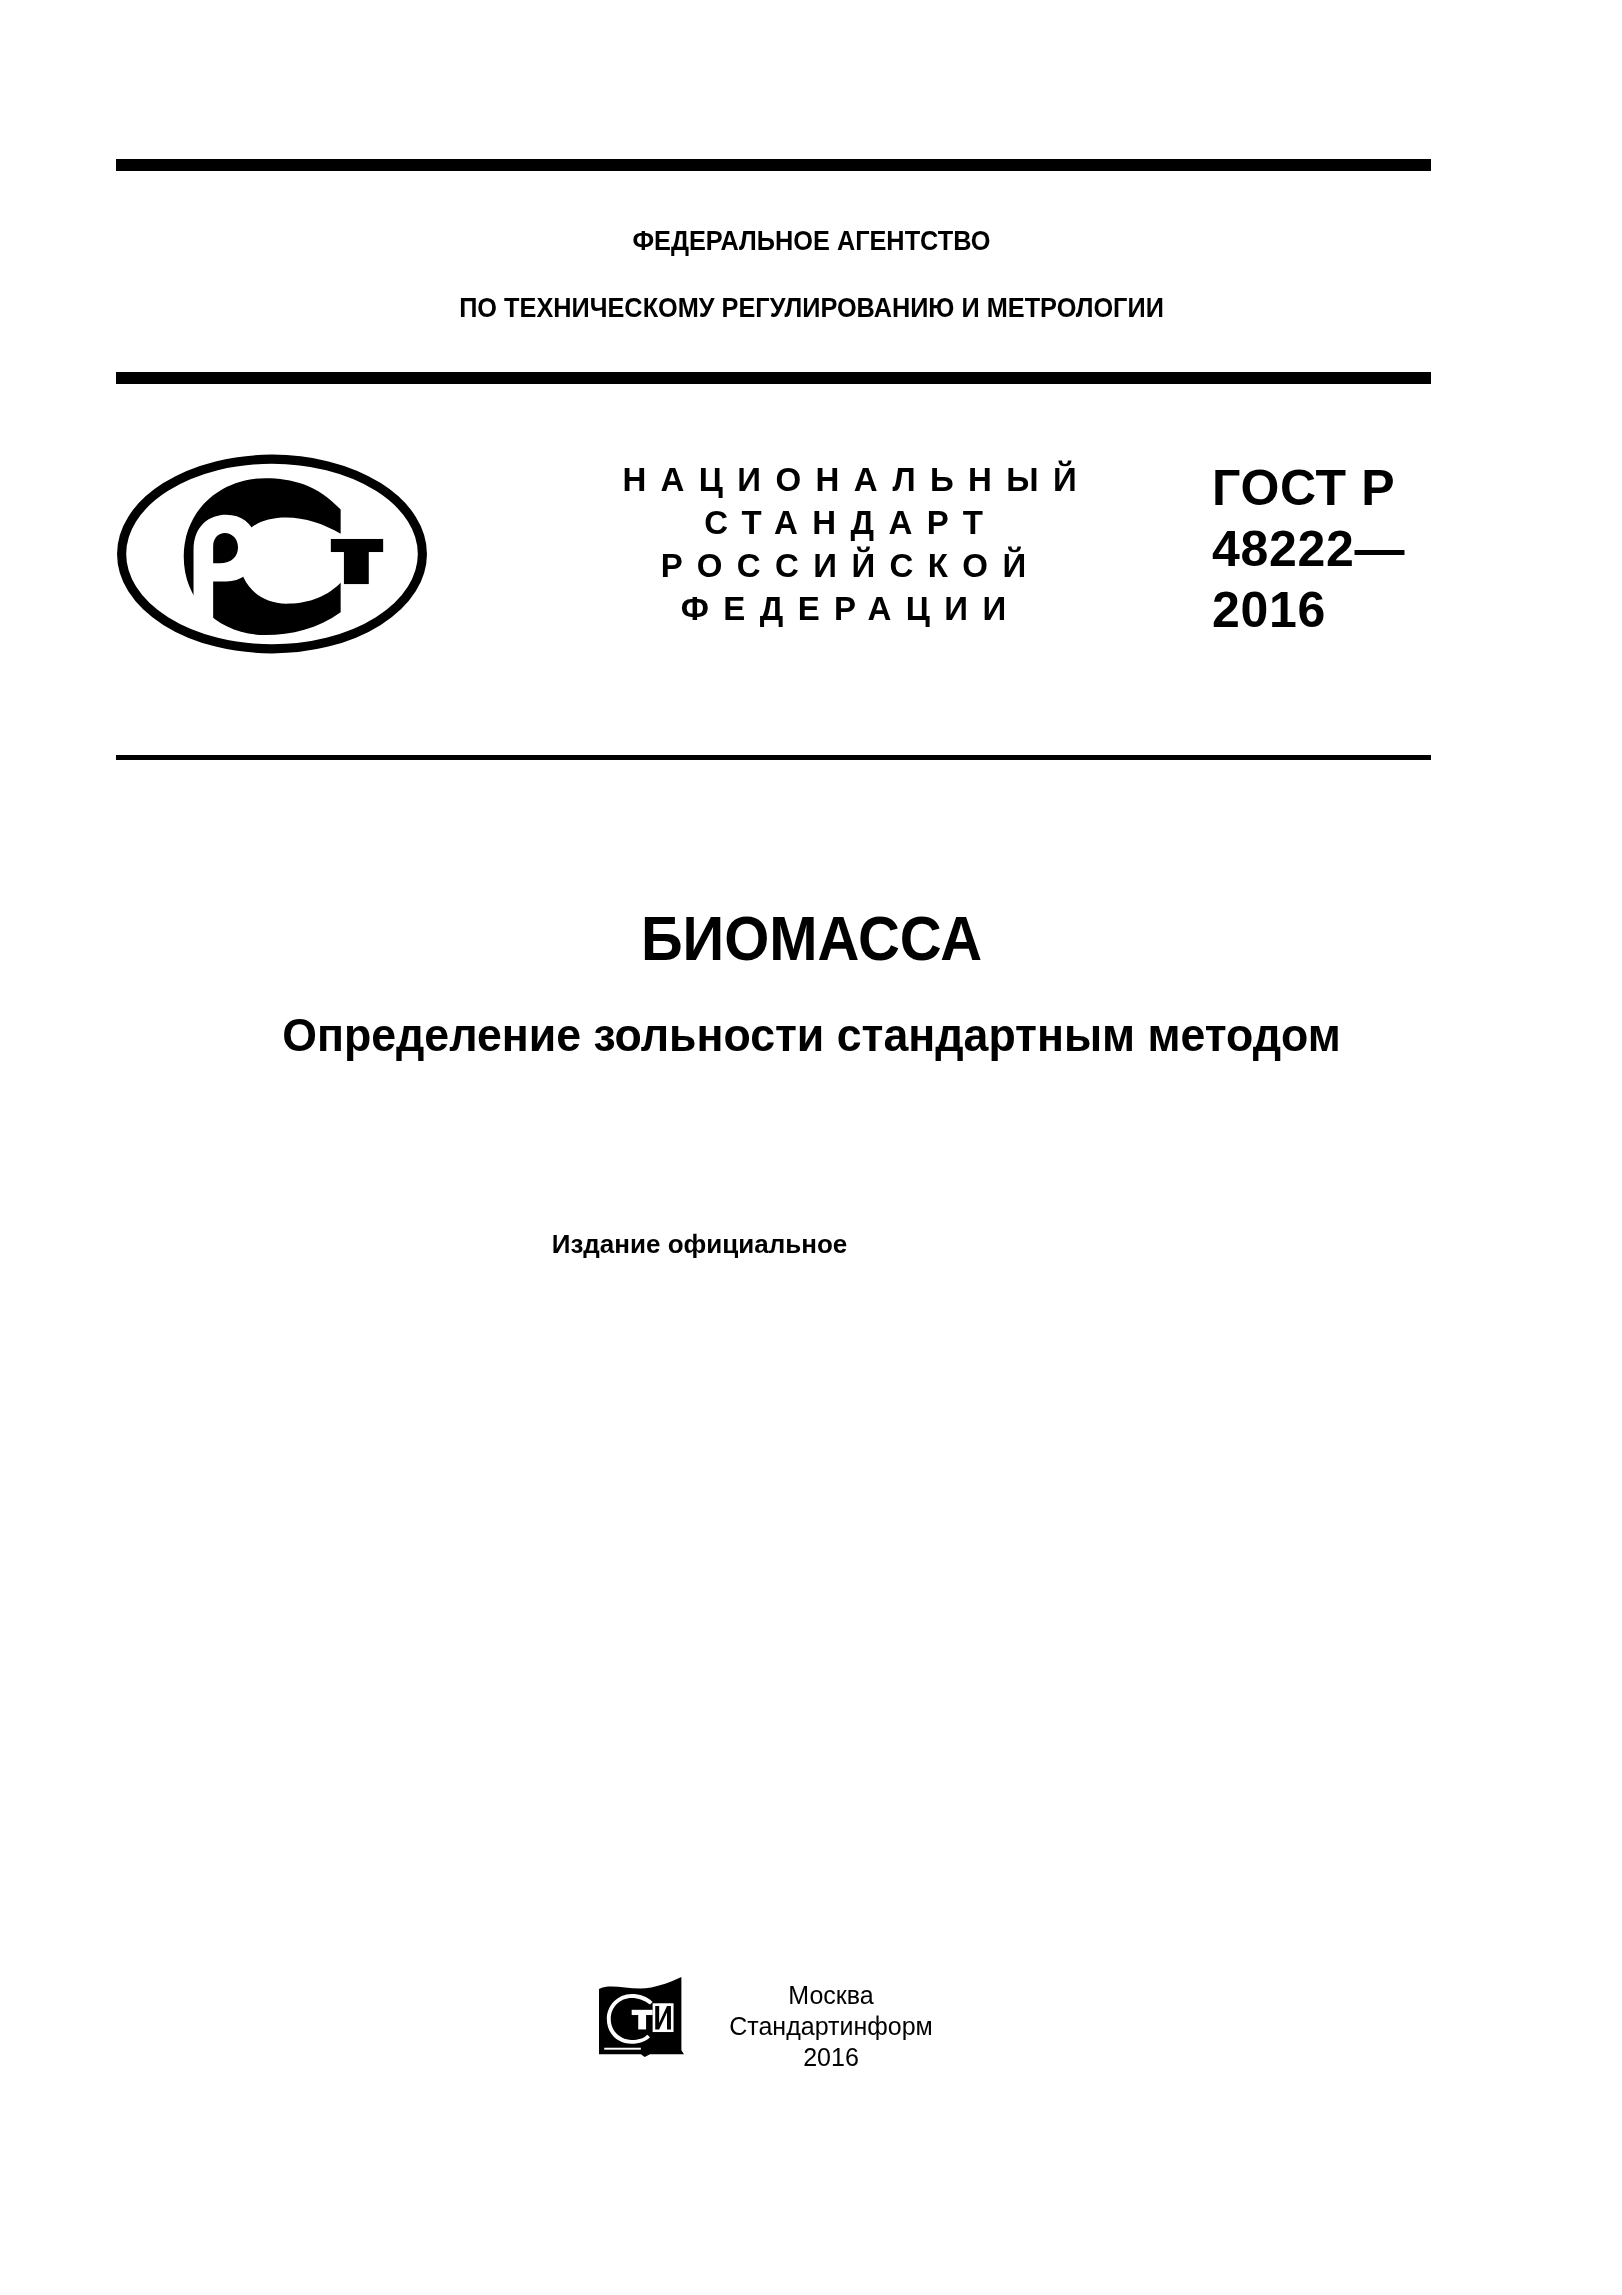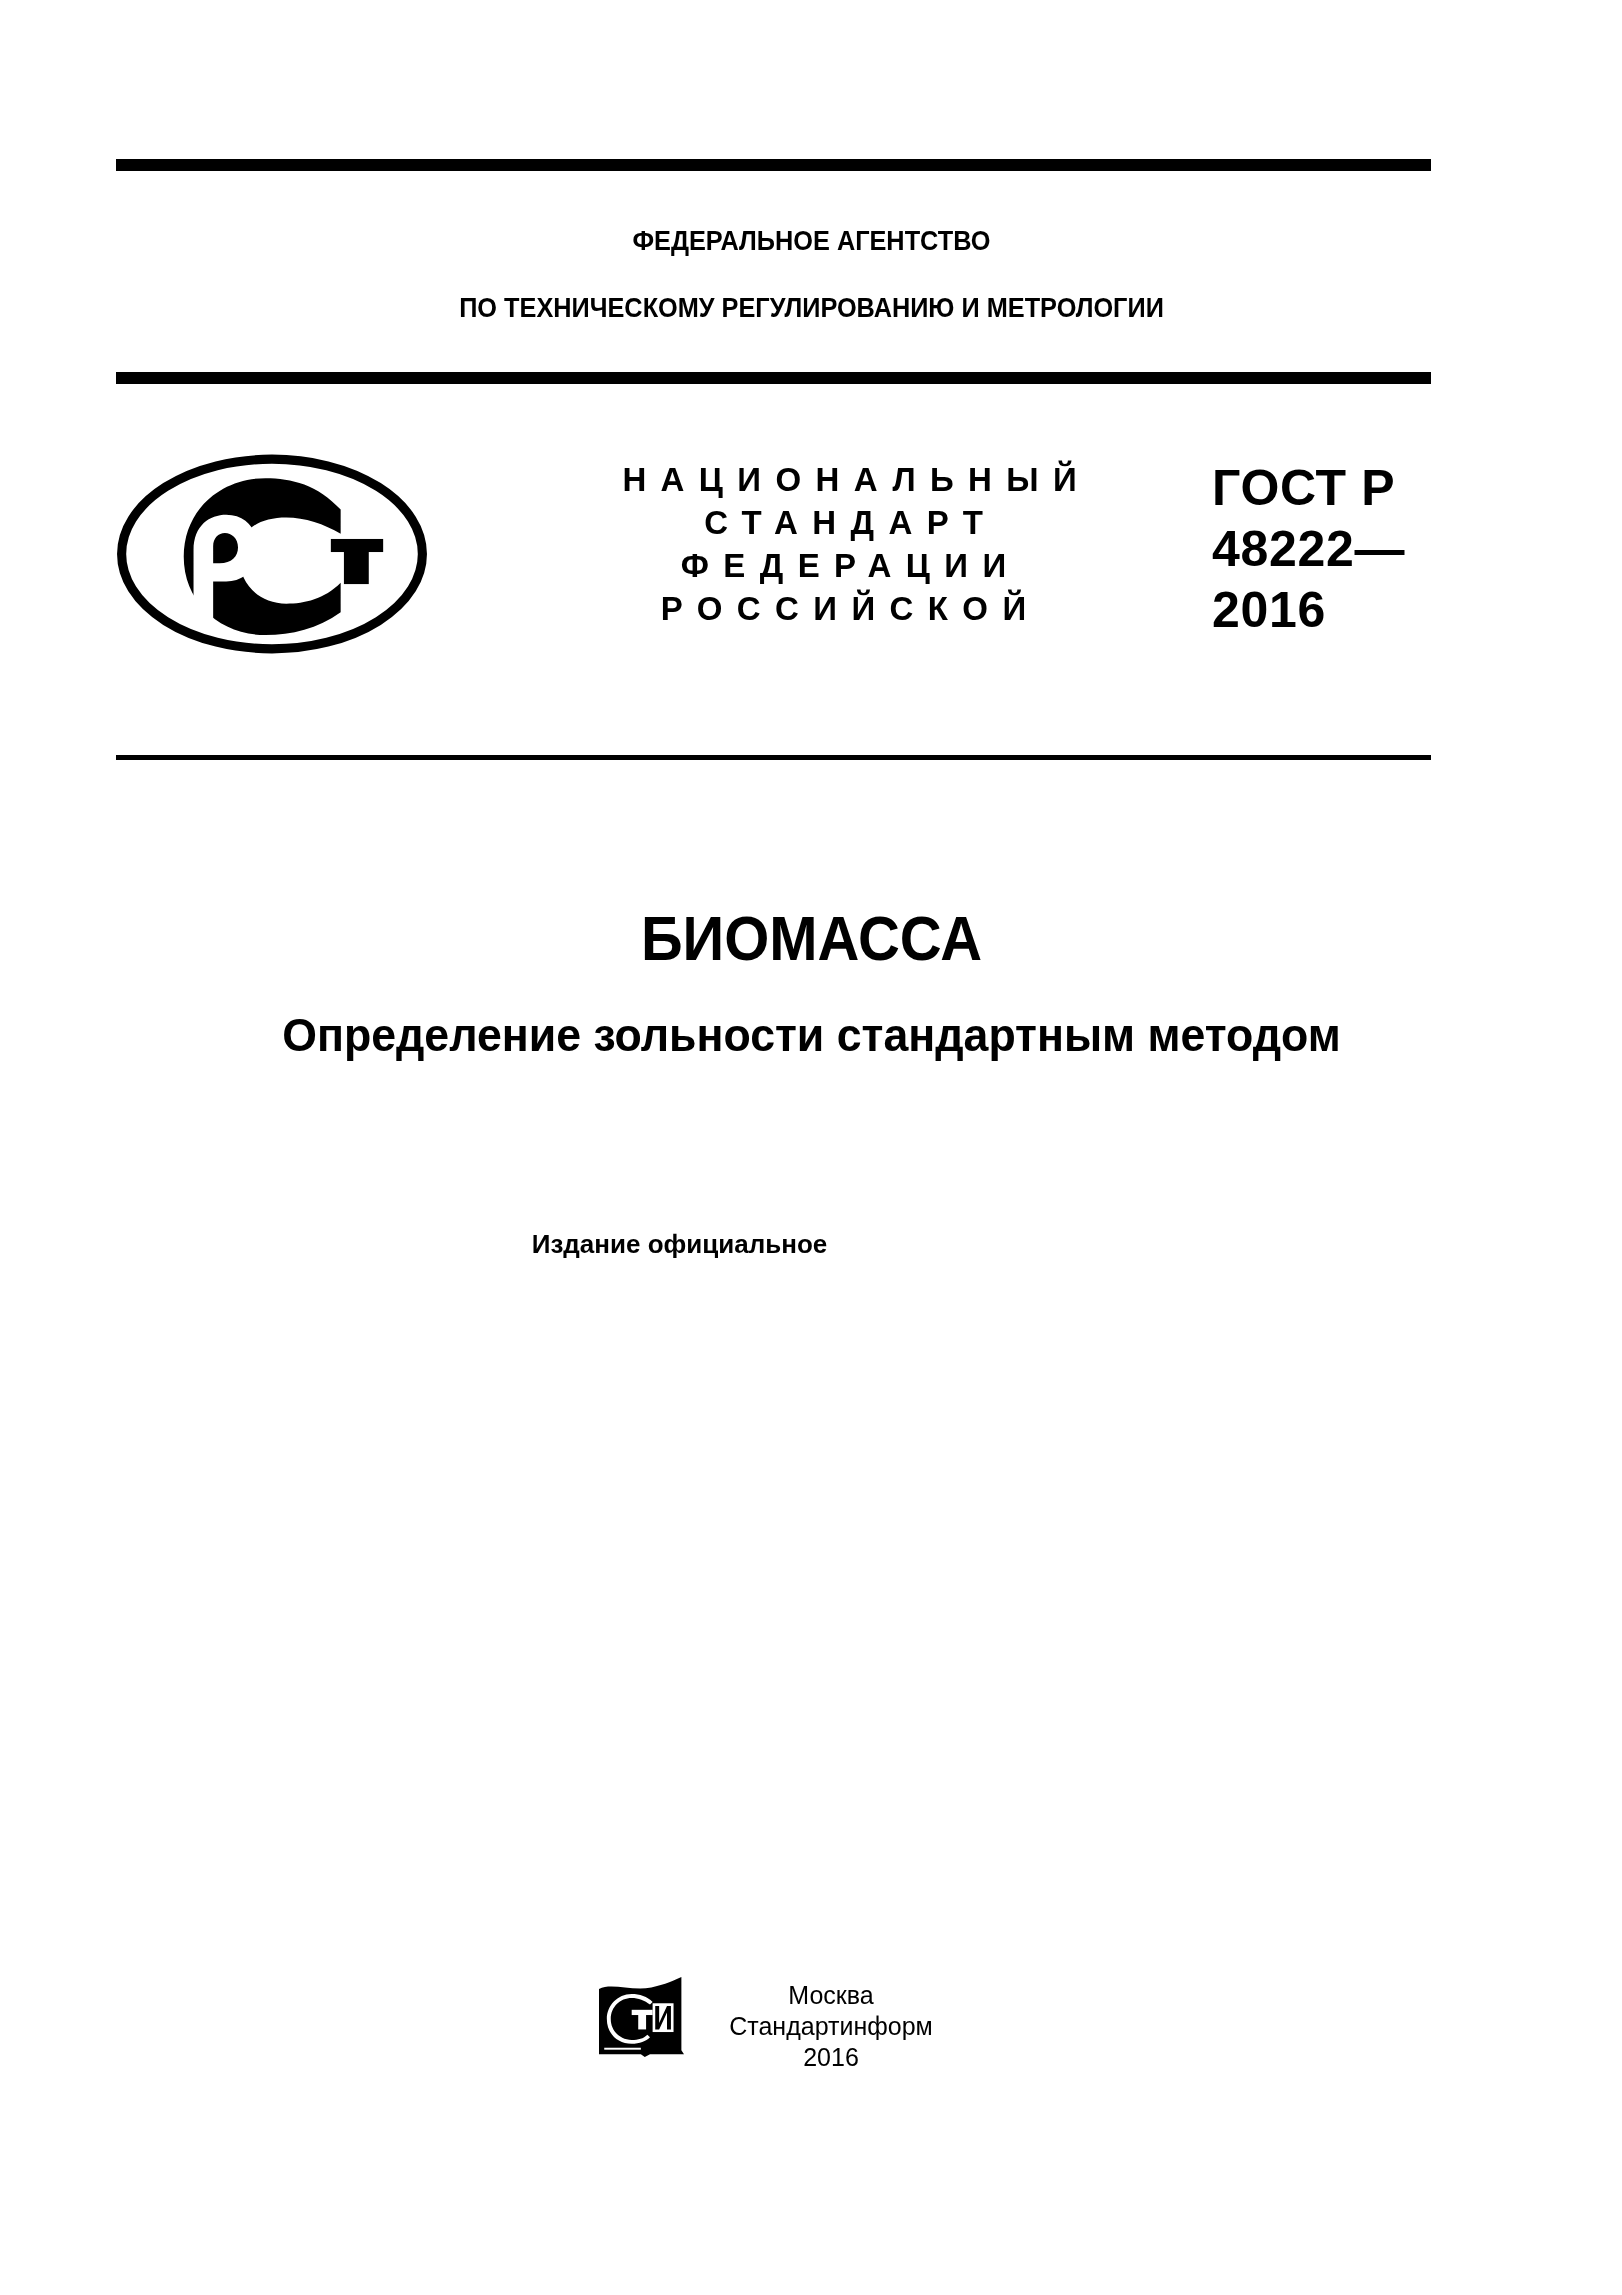--- a/index.html
+++ b/index.html
@@ -41,21 +41,21 @@
       text-align: center; font-weight: bold; font-size: 63px; line-height: 1;
       transform: scaleX(0.92);
     }
     .title-sub {
       position: absolute; left: 0; width: 1623px; top: 1011px;
       text-align: center; font-weight: bold; font-size: 47px; line-height: 1;
       transform: scaleX(0.95);
     }
     .edition {
       position: absolute; left: 0; width: 1359px; top: 1231px;
-      text-align: center; font-weight: bold; font-size: 26px; line-height: 1;
+      text-align: center; font-weight: bold; font-size: 26px; line-height: 1; padding-left: 20px;
     }
 
     .pub-logo { position: absolute; left: 599px; top: 1977px; width: 85px; height: 80px; }
     .pub-text {
       position: absolute; left: 713px; width: 236px; top: 1980px;
       text-align: center; font-weight: normal; font-size: 25px; line-height: 31px;
     }
   </style>
 </head>
 <body>
@@ -74,22 +74,22 @@
 
   <path d="M120,250 L120,150 C120,112 145,96 170,96 C200,96 218,118 218,148 C218,178 198,198 170,198 L150,198 L150,258 Z M150,170 L160,170 C178,170 188,160 188,146 C188,132 178,124 168,124 C158,124 150,132 150,144 Z" fill="#fff"></path>
 
   <rect x="330" y="133" width="80" height="20" fill="#000"></rect>
   <rect x="350" y="150" width="38" height="52" fill="#000"></rect>
 </svg>
 
 <div class="nat-block">
   <div>НАЦИОНАЛЬНЫЙ</div>
   <div>СТАНДАРТ</div>
+  <div>РОССИЙСКОЙ</div>
   <div>ФЕДЕРАЦИИ</div>
-  <div>РОССИЙСКОЙ</div>
 </div>
 
 <div class="gost-block">
   <div>ГОСТ Р</div>
   <div>48222—</div>
   <div>2016</div>
 </div>
 
 <div class="title-main">БИОМАССА</div>
 <div class="title-sub">Определение зольности стандартным методом</div>

